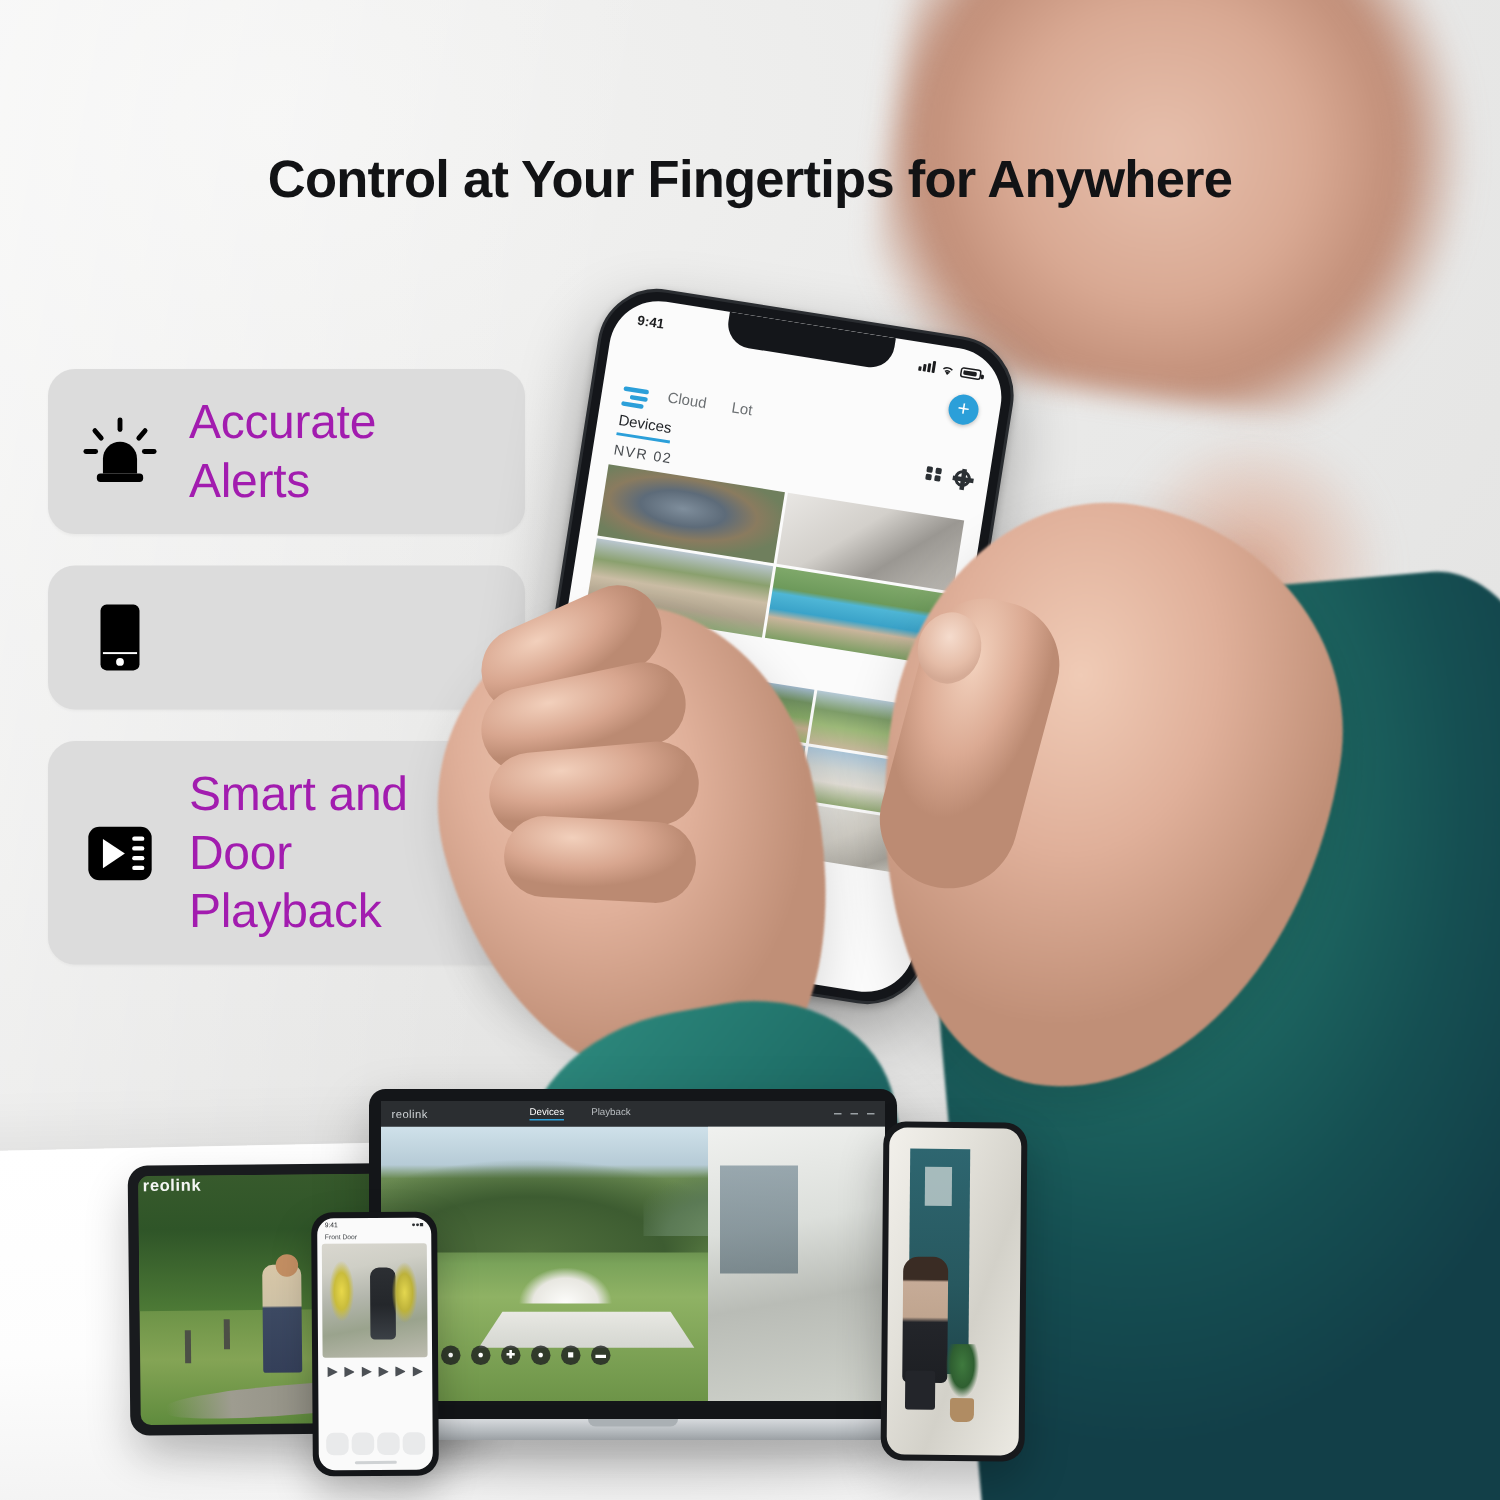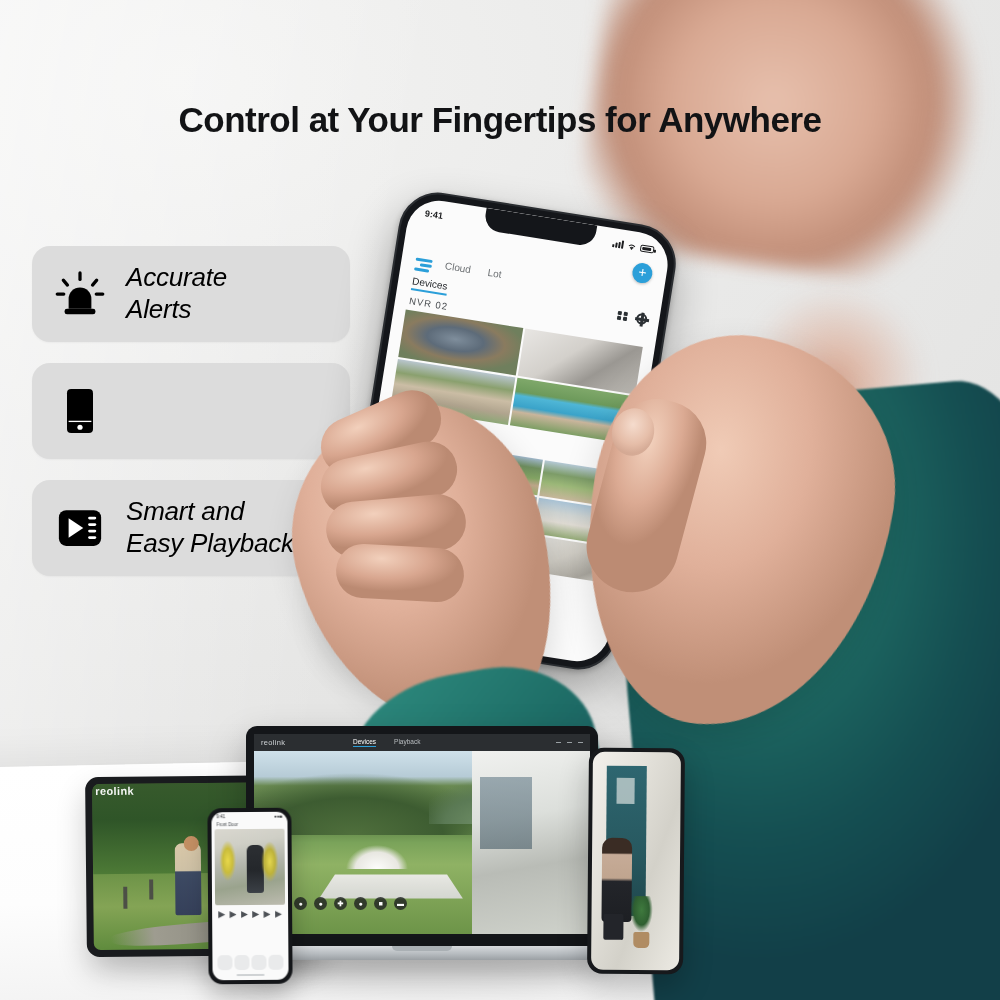--- a/index.html
+++ b/index.html
@@ -65,22 +65,22 @@
   .cards { position:absolute; left:32px; top:246px; width:318px; }
   .card{
     position:relative; display:flex; align-items:center; gap:18px;
     background:#dcdcdc; border-radius:18px;
     padding: 16px 20px; margin-bottom:21px; min-height:96px;
     box-shadow: 0 1px 2px rgba(0,0,0,.04);
   }
   .card .ico{ width:56px; height:56px; flex:0 0 56px; display:flex; align-items:center; justify-content:center; }
   .card .ico svg{ width:52px; height:52px; display:block; }
   .card .txt{
-    font-size:26px; line-height:1.22; color:#000000; font-weight:400;
-    letter-spacing:-.2px; white-space:pre-line;font-style:italic;
+    font-size:32px; line-height:1.22; color:#a21caf; font-weight:400;
+    letter-spacing:-.2px; white-space:pre-line;
   }
 
   
   .phone-big{
     position:absolute; left:368px; top:206px; width:280px; height:450px;
     transform: rotate(9deg);
   }
   .phone-big .frame{
     position:absolute; inset:0; background:#14161a; border-radius:40px;
     box-shadow: 0 20px 46px rgba(0,0,0,.32), 0 2px 6px rgba(0,0,0,.25);
@@ -366,21 +366,21 @@
           <rect x="6" y="10" width="52" height="44" rx="9"></rect>
           <path d="M18 20l18 12-18 12z" fill="#fff"></path>
           <rect x="42" y="18" width="10" height="3.6" rx="1.8" fill="#fff"></rect>
           <rect x="42" y="26" width="10" height="3.6" rx="1.8" fill="#fff"></rect>
           <rect x="42" y="34" width="10" height="3.6" rx="1.8" fill="#fff"></rect>
           <rect x="42" y="42" width="10" height="3.6" rx="1.8" fill="#fff"></rect>
         </g>
           </svg>
       </span>
       <span class="txt">Smart and
-Easy Playback</span>
+Door Playback</span>
     </div>
 
   </div>
 
   <div class="phone-big">
     <div class="frame"></div>
     <div class="screen">
       <div class="notch"></div>
 
       <div class="statusbar">

